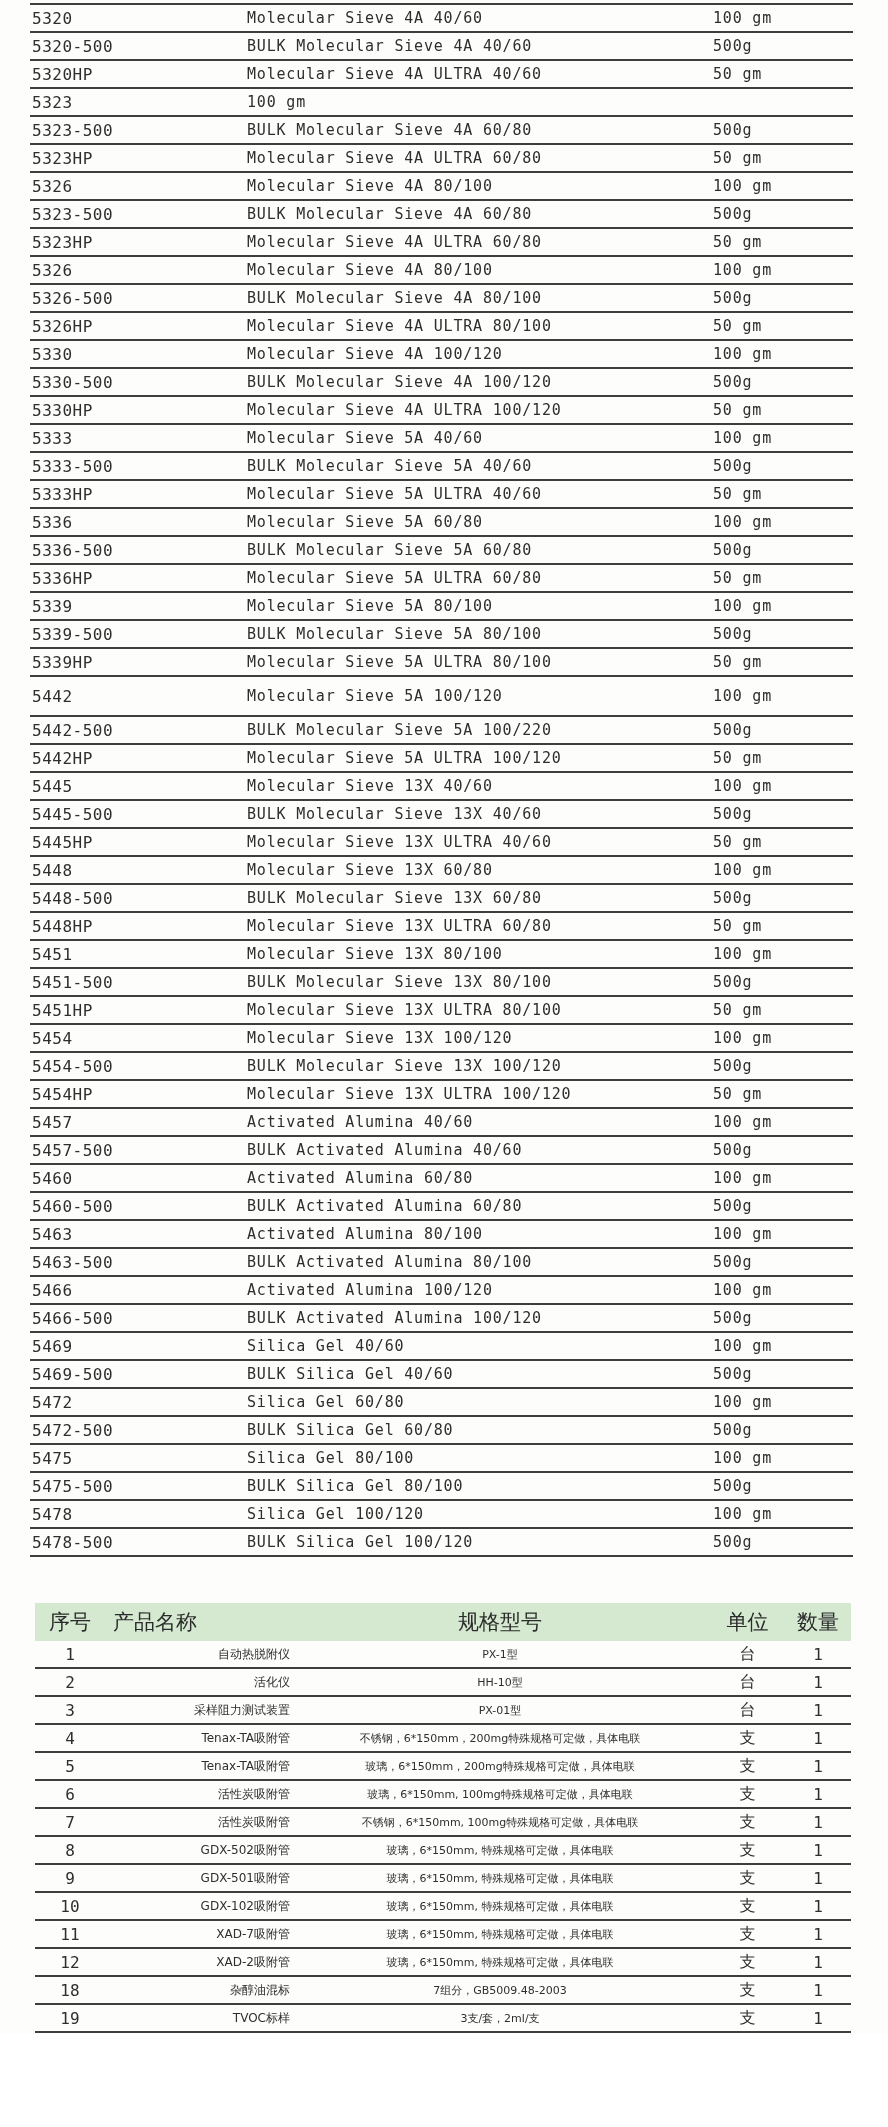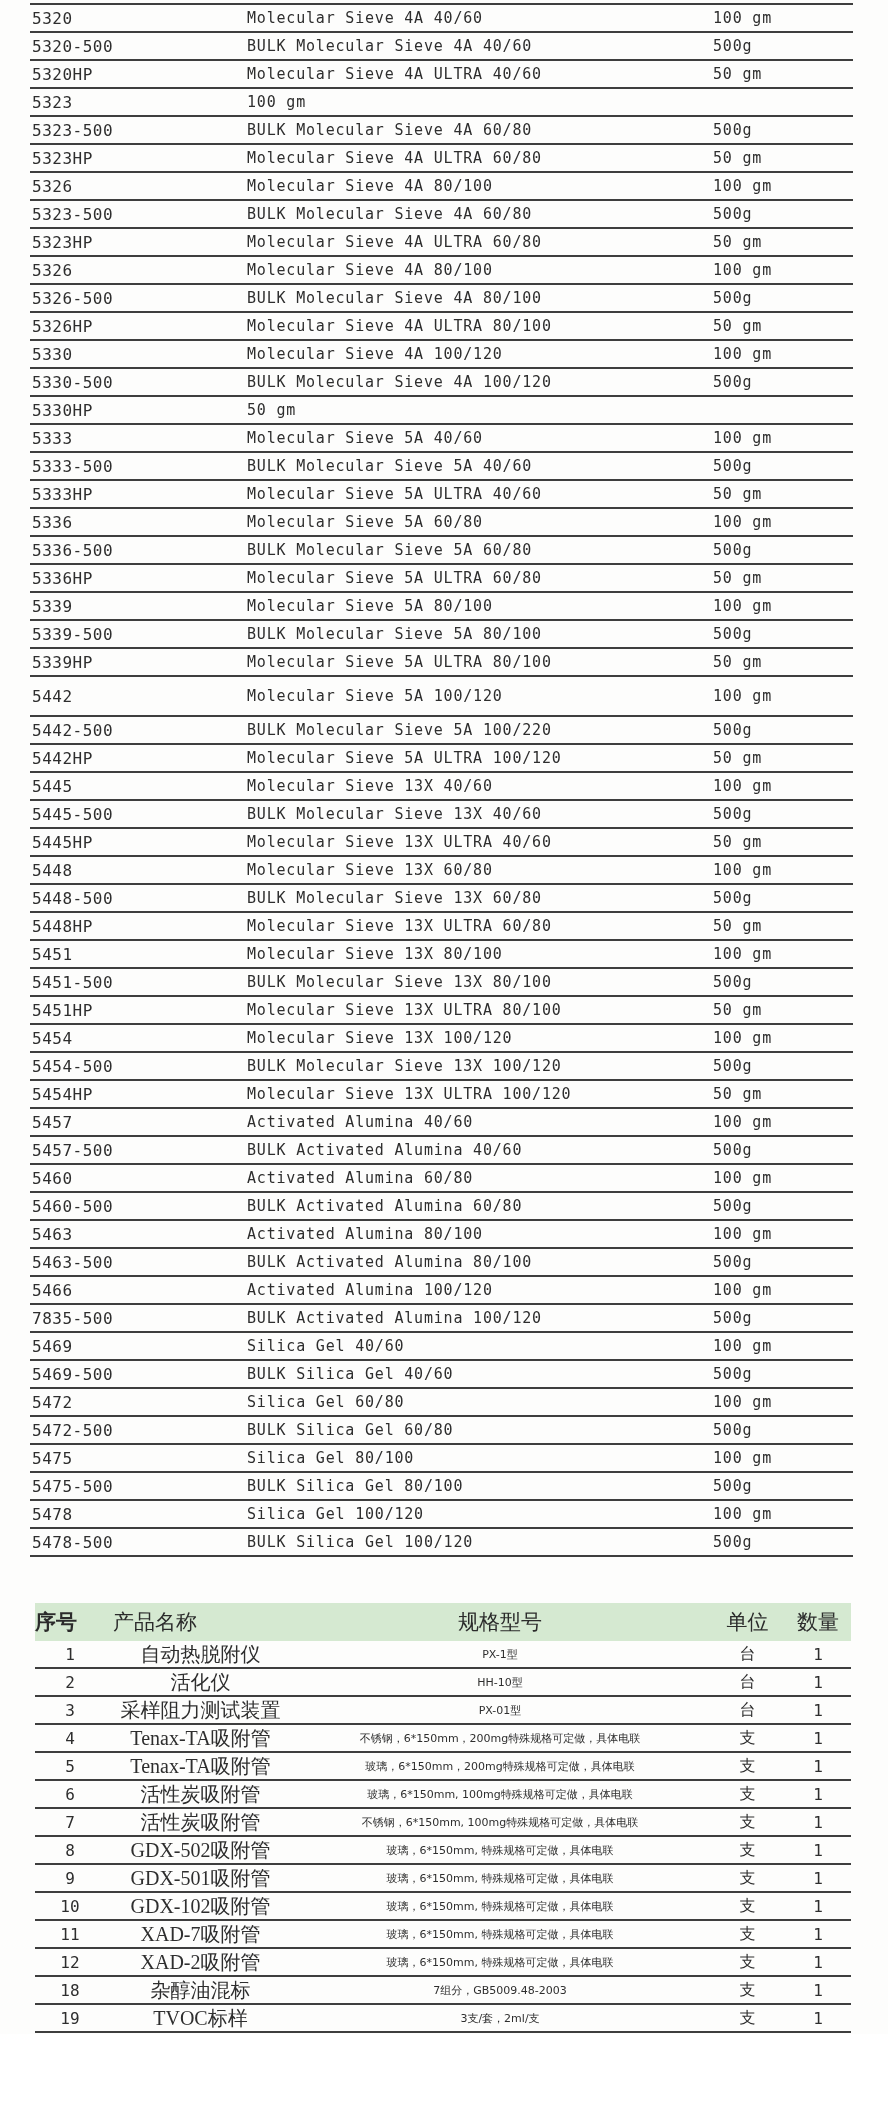--- a/index.html
+++ b/index.html
@@ -42,36 +42,36 @@
     position:absolute; left:35px; top:1603px; width:816px;
   }
   .order-header {
     display:grid;
     grid-template-columns:70px 185px 420px 75px 66px;
     align-items:center;
     height:38px; box-sizing:border-box;
     background:#d5e9d1;
     font-size:21px; color:#2b2b2b;
   }
-  .order-header .h-c1 { text-align:left;font-weight:bold; }
+  .order-header .h-c1 { text-align:center; }
   .order-header .h-c2 { text-align:left; padding-left:8px; }
   .order-header .h-c3 { text-align:center; }
   .order-header .h-c4 { text-align:center; }
   .order-header .h-c5 { text-align:center; }
 
   .order-row {
     display:grid;
     grid-template-columns:70px 185px 420px 75px 66px;
     align-items:center;
     height:28px; box-sizing:border-box;
     border-bottom:2px solid #3e3e3e;
     color:#2e2e2e;
   }
   .ord-no   { text-align:center; font-family:"DejaVu Sans Mono", monospace; font-size:16px; }
-  .ord-name { text-align:center; padding-left:6px; font-size:20px; white-space:nowrap;font-family:Liberation Serif, serif; }
+  .ord-name { text-align:right; padding-left:6px; font-size:12px; white-space:nowrap; }
   .ord-spec { text-align:center; font-size:11px; white-space:nowrap; }
   .ord-unit { text-align:center; font-size:16px; }
   .ord-qty  { text-align:center; font-family:"DejaVu Sans Mono", monospace; font-size:16px; }
 </style>
 </head>
 <body>
 
 <div class="page">
 
   <section class="catalog" id="catalog-table">
@@ -139,20 +139,21 @@
         <span class="cat-desc">Molecular Sieve 4A 100/120</span>
         <span class="cat-qty">100 gm</span>
       </div>
       <div class="cat-row">
         <span class="cat-part">5330-500</span>
         <span class="cat-desc">BULK Molecular Sieve 4A 100/120</span>
         <span class="cat-qty">500g</span>
       </div>
       <div class="cat-row">
         <span class="cat-part">5330HP</span>
+        <span class="cat-desc">Molecular Sieve 4A ULTRA 100/120</span>
         <span class="cat-qty">50 gm</span>
       </div>
       <div class="cat-row">
         <span class="cat-part">5333</span>
         <span class="cat-desc">Molecular Sieve 5A 40/60</span>
         <span class="cat-qty">100 gm</span>
       </div>
       <div class="cat-row">
         <span class="cat-part">5333-500</span>
         <span class="cat-desc">BULK Molecular Sieve 5A 40/60</span>
@@ -297,21 +298,21 @@
         <span class="cat-part">5463-500</span>
         <span class="cat-desc">BULK Activated Alumina 80/100</span>
         <span class="cat-qty">500g</span>
       </div>
       <div class="cat-row">
         <span class="cat-part">5466</span>
         <span class="cat-desc">Activated Alumina 100/120</span>
         <span class="cat-qty">100 gm</span>
       </div>
       <div class="cat-row">
-        <span class="cat-part">7835-500</span>
+        <span class="cat-part">5466-500</span>
         <span class="cat-desc">BULK Activated Alumina 100/120</span>
         <span class="cat-qty">500g</span>
       </div>
       <div class="cat-row">
         <span class="cat-part">5469</span>
         <span class="cat-desc">Silica Gel 40/60</span>
         <span class="cat-qty">100 gm</span>
       </div>
       <div class="cat-row">
         <span class="cat-part">5469-500</span>

